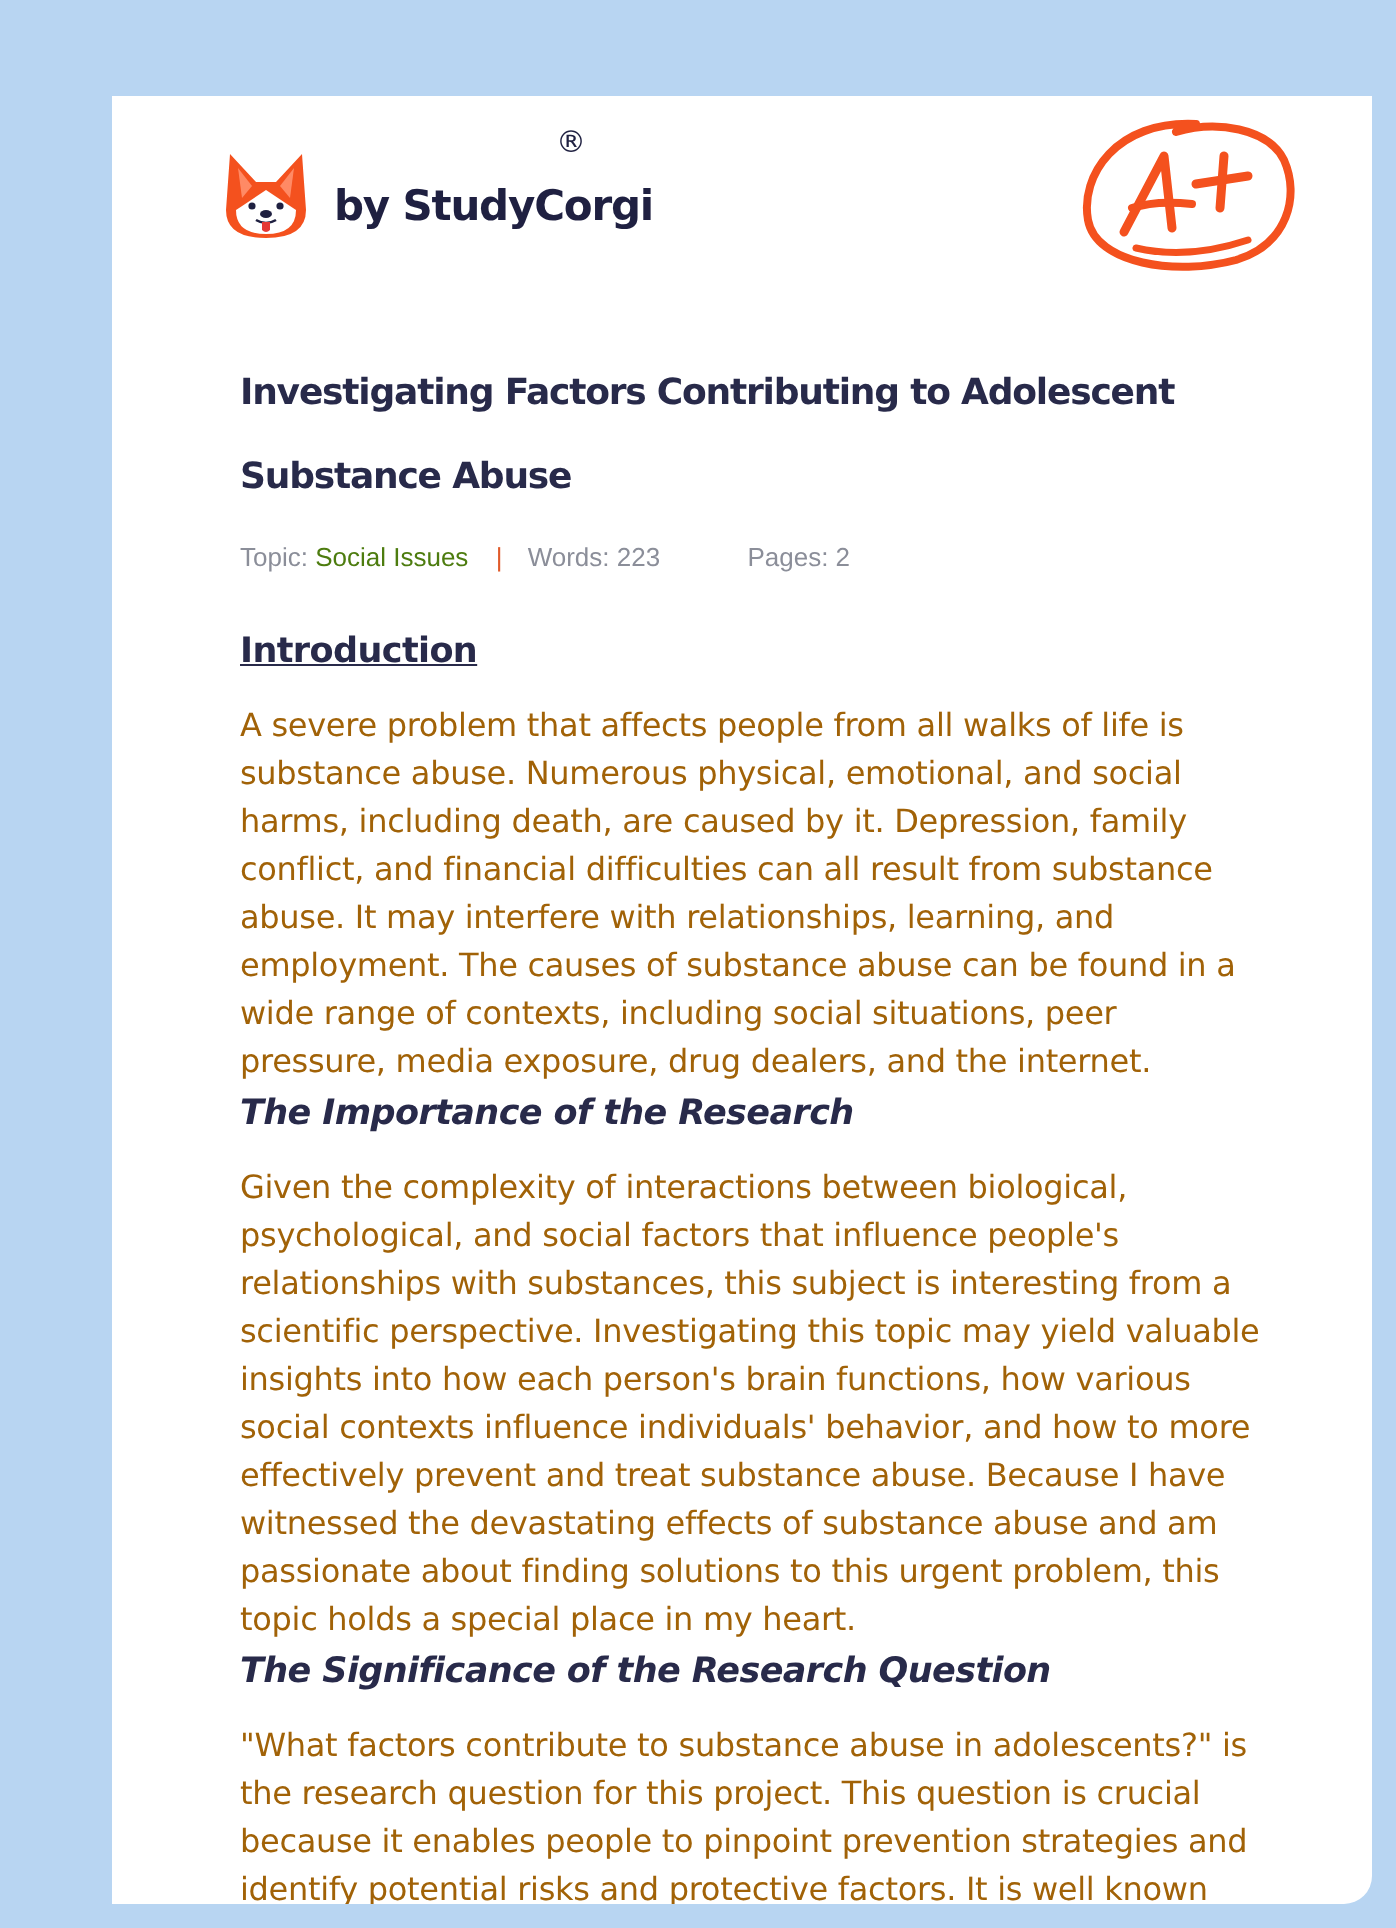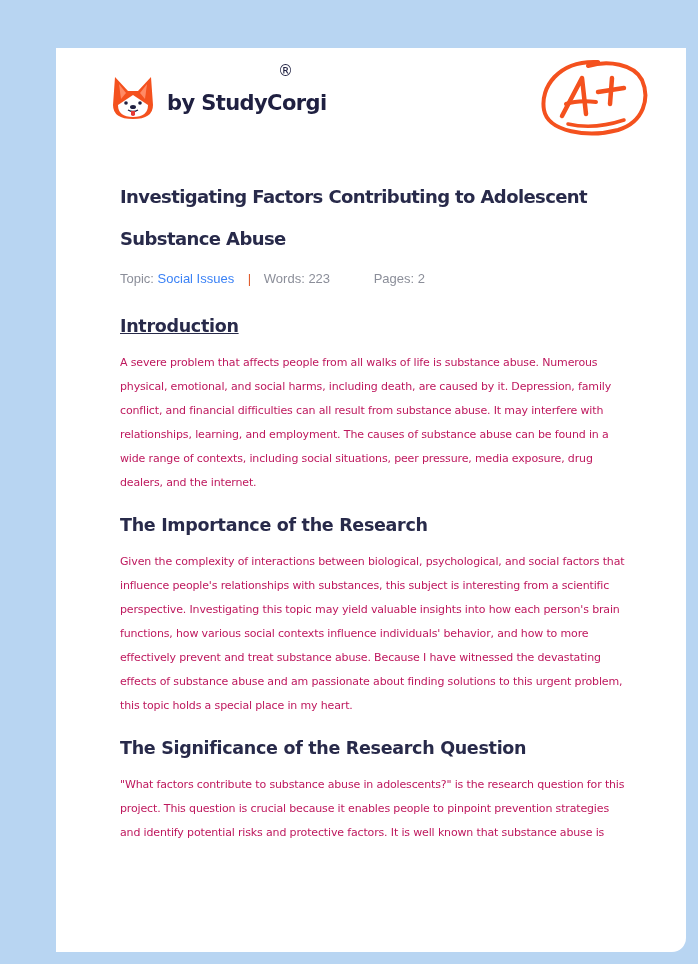--- a/index.html
+++ b/index.html
@@ -33,36 +33,36 @@
     font-size: 15px; color: #1f2041;
   }
   .grade { position: absolute; left: 482px; top: 10px; width: 112px; height: 82px; }
   .content { position: absolute; left: 64px; top: 128px; width: 512px; }
   h1 {
     margin: 0; font-family: "DejaVu Sans", sans-serif;
     font-weight: bold; font-size: 18px; line-height: 42px;
     color: #282a4a; letter-spacing: -0.6px;
   }
   .meta { margin-top: 10px; font-size: 13px; color: #8b8e99; line-height: 18px; }
-  .meta .topic-value { color: #3b82f6; }
+  .meta .topic-value { color: #4d7c0f; }
   .meta .sep { color: #e05a2a; margin: 0 9px 0 10px; }
   .meta .gap { margin-left: 8px; padding-left: 32px; }
   h2 {
     margin: 0; font-family: "DejaVu Sans", sans-serif;
     font-weight: bold; font-size: 17.5px; line-height: 24px;
     color: #282a4a; letter-spacing: -0.3px;
   }
   p {
     margin: 0; font-family: "DejaVu Sans", sans-serif;
-    font-size: 11px; line-height: 24px; color: #be185d;
+    font-size: 16px; line-height: 24px; color: #a16207;
     letter-spacing: -0.15px;
   }
   .sec1-h { margin-top: 26px; text-decoration: underline; }
   .sec-p { margin-top: 13px; }
-  .sec-h { margin-top: 18px; }
+  .sec-h { margin-top: 2px; font-style: italic; }
 </style>
 </head>
 <body>
 
 <div class="card">
 
   <div class="logo">
     <svg class="logo-icon" viewBox="0 0 42 46">
       <path d="M3 2 L16 16 L26 16 L39 2 L41 30 Q41 44 21 44 Q1 44 1 30 Z" fill="#f4511e"></path>
       <path d="M7 9 L14 18 L9 24 Z" fill="#ff8a65"></path>

